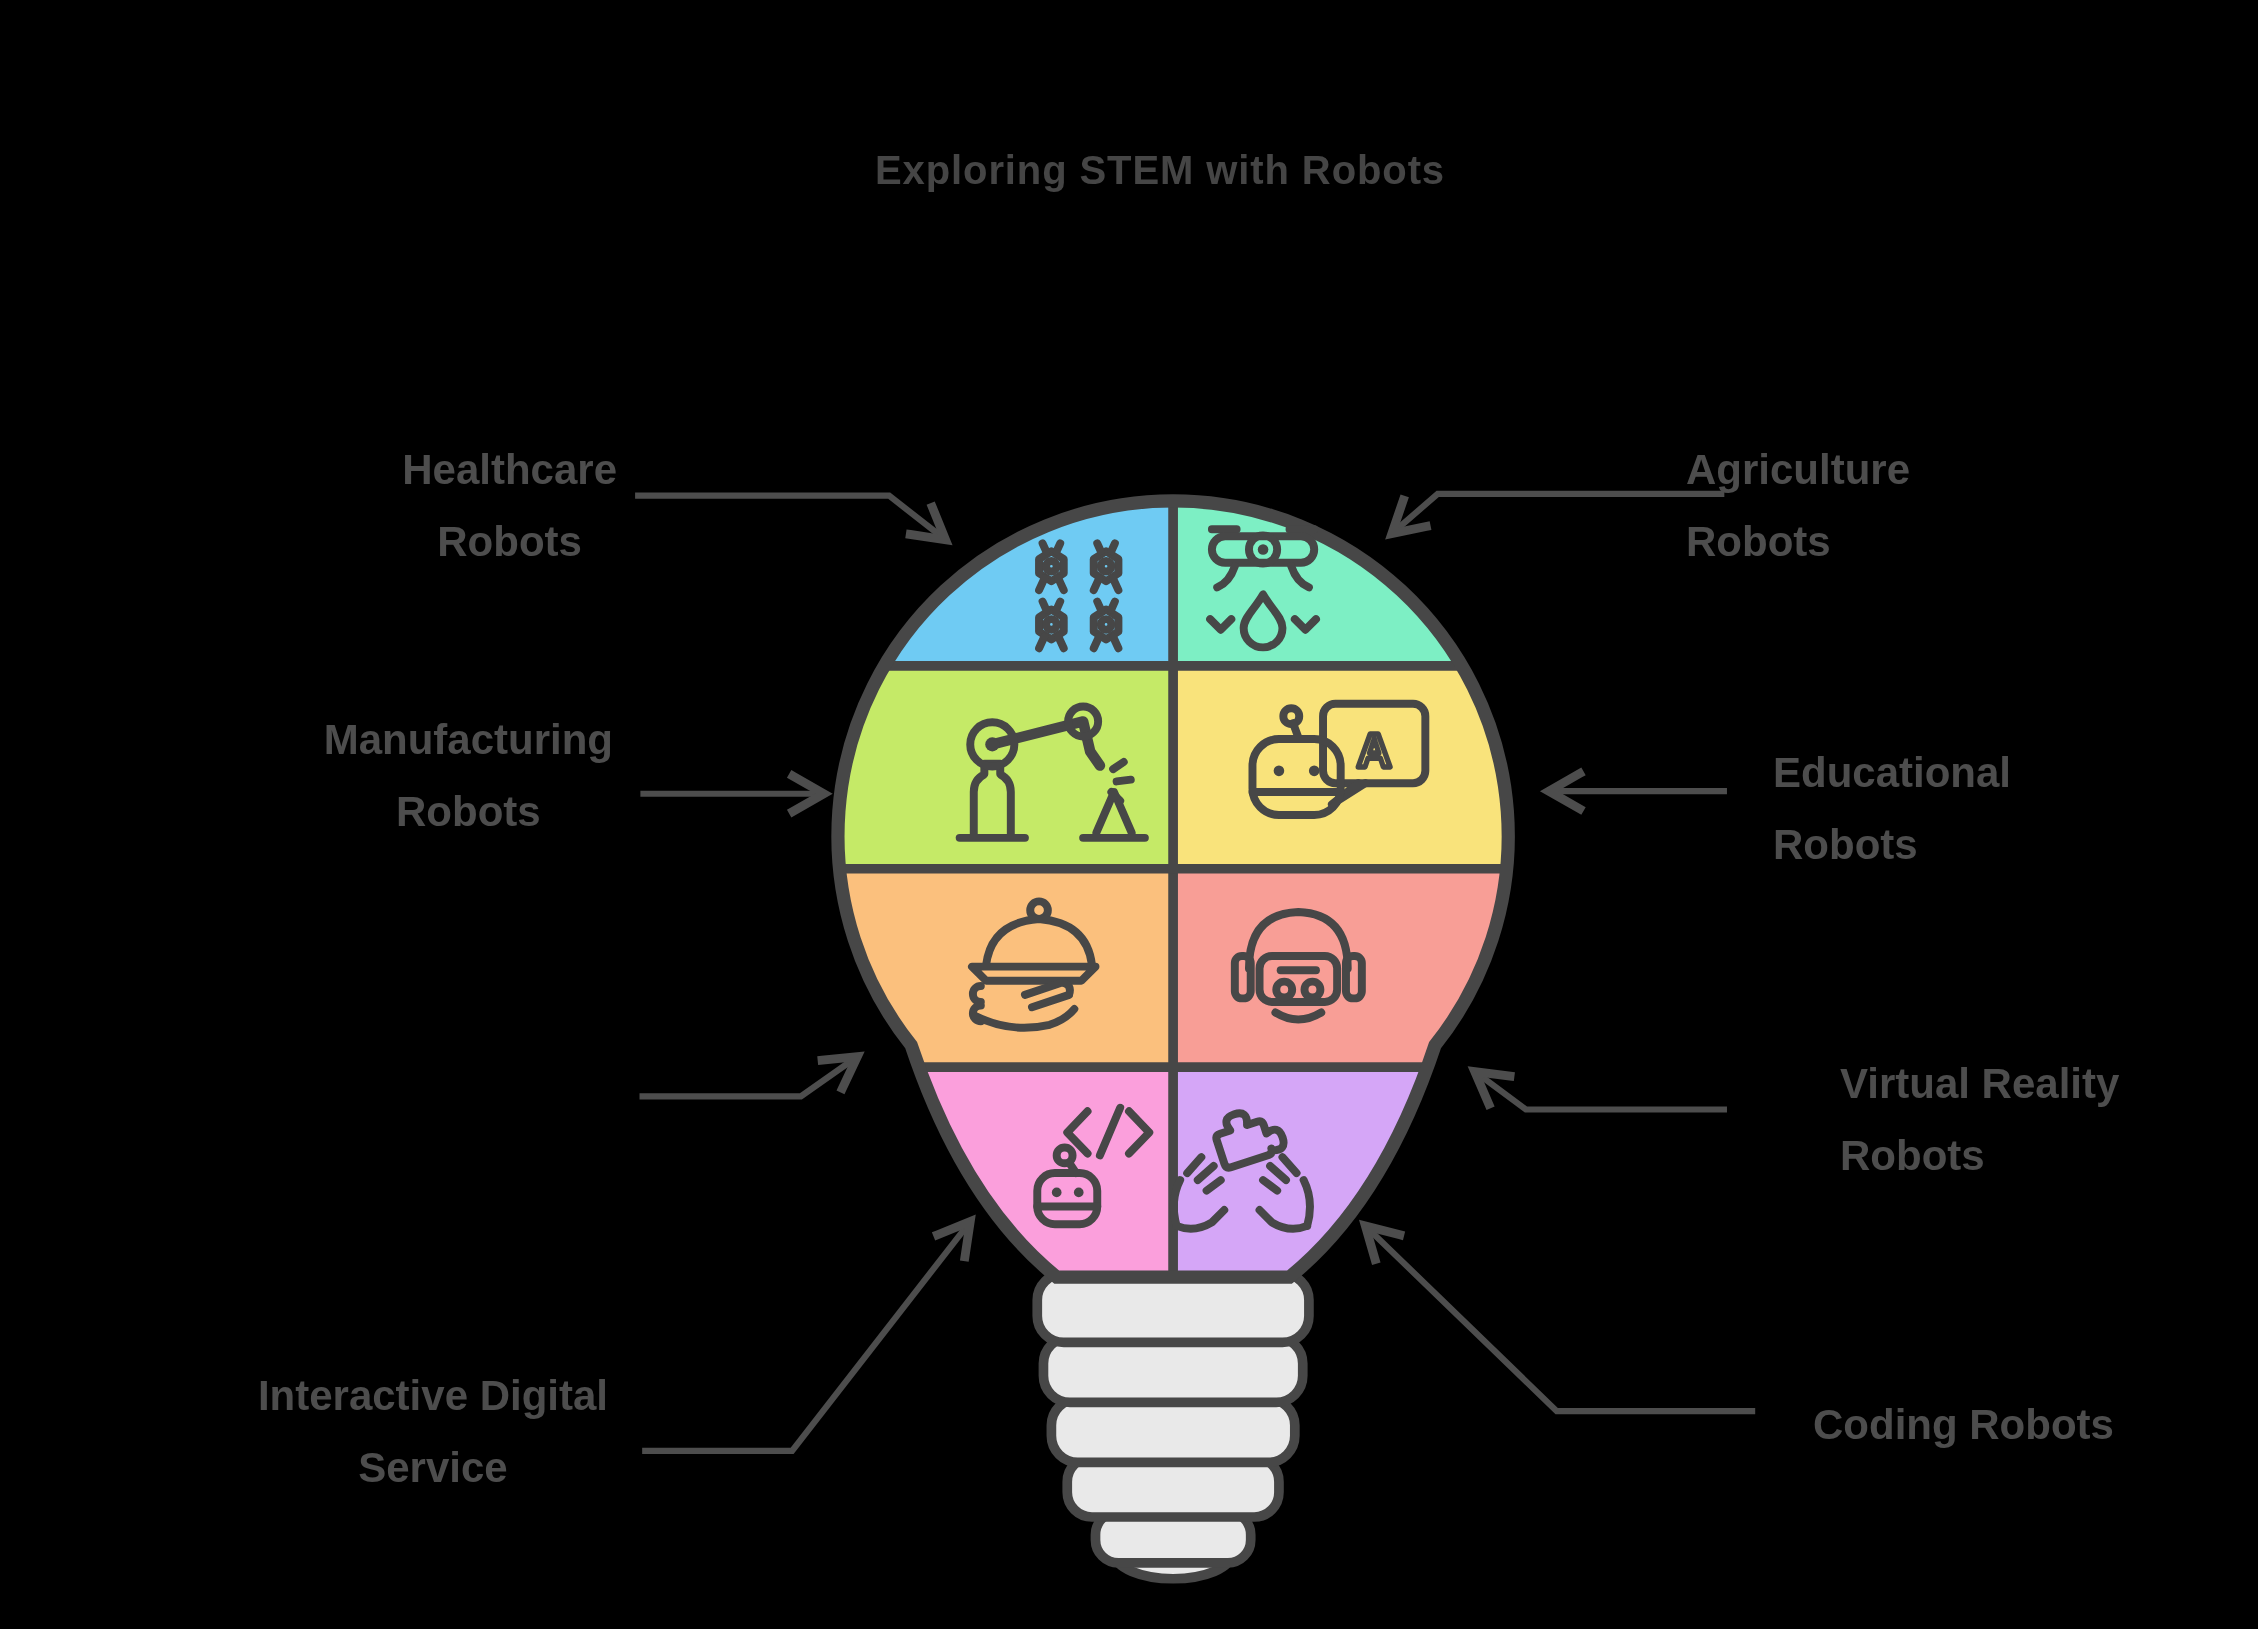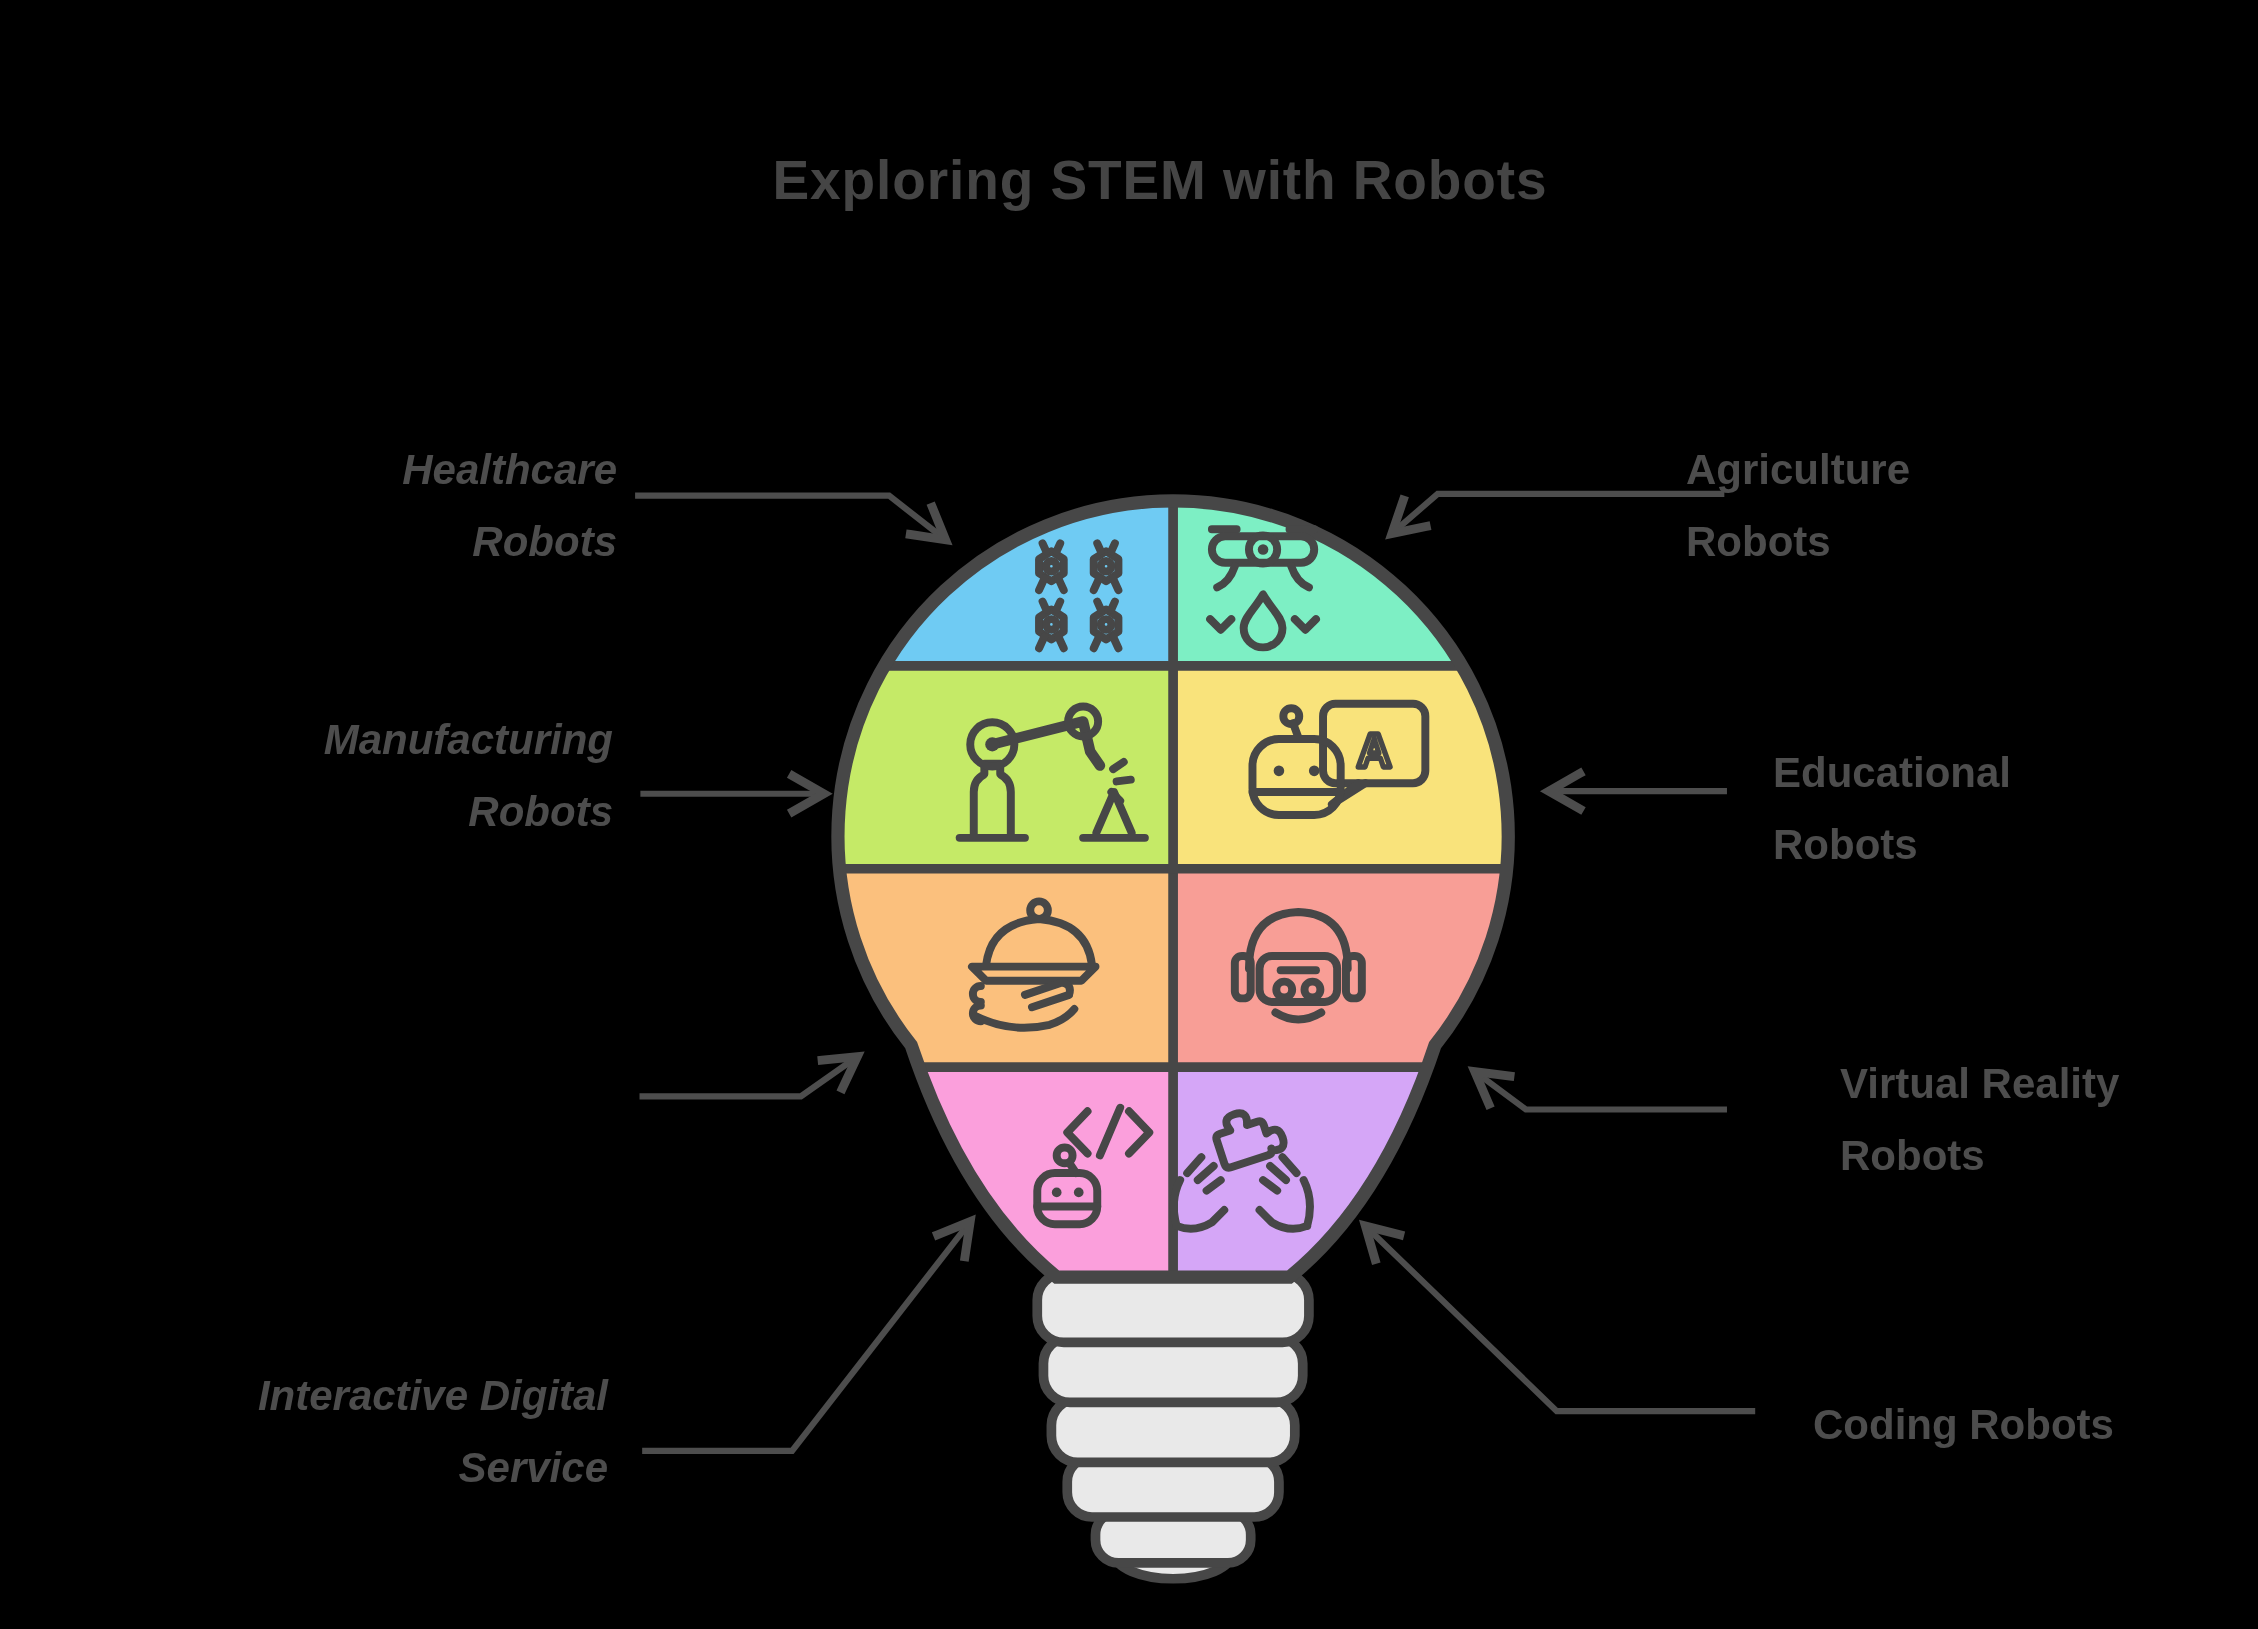--- a/index.html
+++ b/index.html
@@ -1,23 +1,23 @@
 <!DOCTYPE html>
 <html style="font-size:14px"><head>
 <meta charset="utf-8">
 <style>
   html,body{margin:0;padding:0;background:#000;}
   #canvas{position:relative;width:2258px;height:1629px;background:#000;overflow:hidden;
           font-family:"Liberation Sans",sans-serif;}
   #diagram{position:absolute;left:0;top:0;}
   .title{position:absolute;left:1160px;top:148px;transform:translateX(-50%);
-         font-weight:700;font-size:55px;color:#454545;white-space:nowrap;letter-spacing:0.9px;}
+         font-weight:700;font-size:40px;color:#454545;white-space:nowrap;letter-spacing:0.9px;}
   .label{position:absolute;font-weight:700;font-size:42px;line-height:72px;
          color:#4D4D4D;white-space:pre-line;}
-  .label.r{text-align:right;font-style:italic;}
+  .label.r{text-align:center;}
   .seg{stroke:none;}
   .outline{fill:none;stroke:#474747;stroke-width:15;}
   .divider{stroke:#474747;stroke-width:11;fill:none;}
   .icon{fill:none;stroke:#474747;stroke-width:9;stroke-linecap:round;stroke-linejoin:round;}
   .icon .fat{stroke-width:12;}
   .icon .dot{fill:#474747;stroke:none;}
   .conn{fill:none;stroke:#4D4D4D;stroke-width:7;}
   .barb{fill:none;stroke:#4D4D4D;stroke-width:10;stroke-linecap:square;}
   .rib{fill:#E9E9E9;stroke:#474747;stroke-width:11;}
   .bubbleA{font-family:"Liberation Sans",sans-serif;font-weight:700;font-size:54px;

